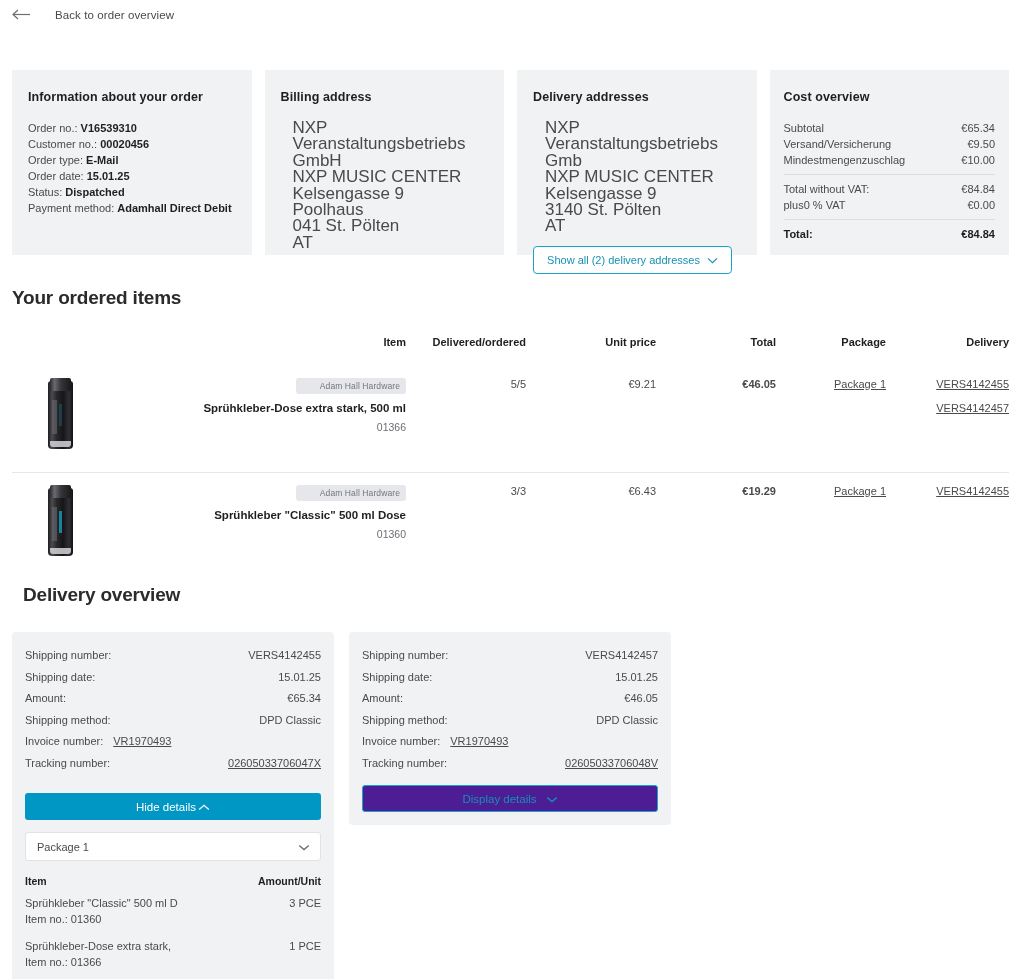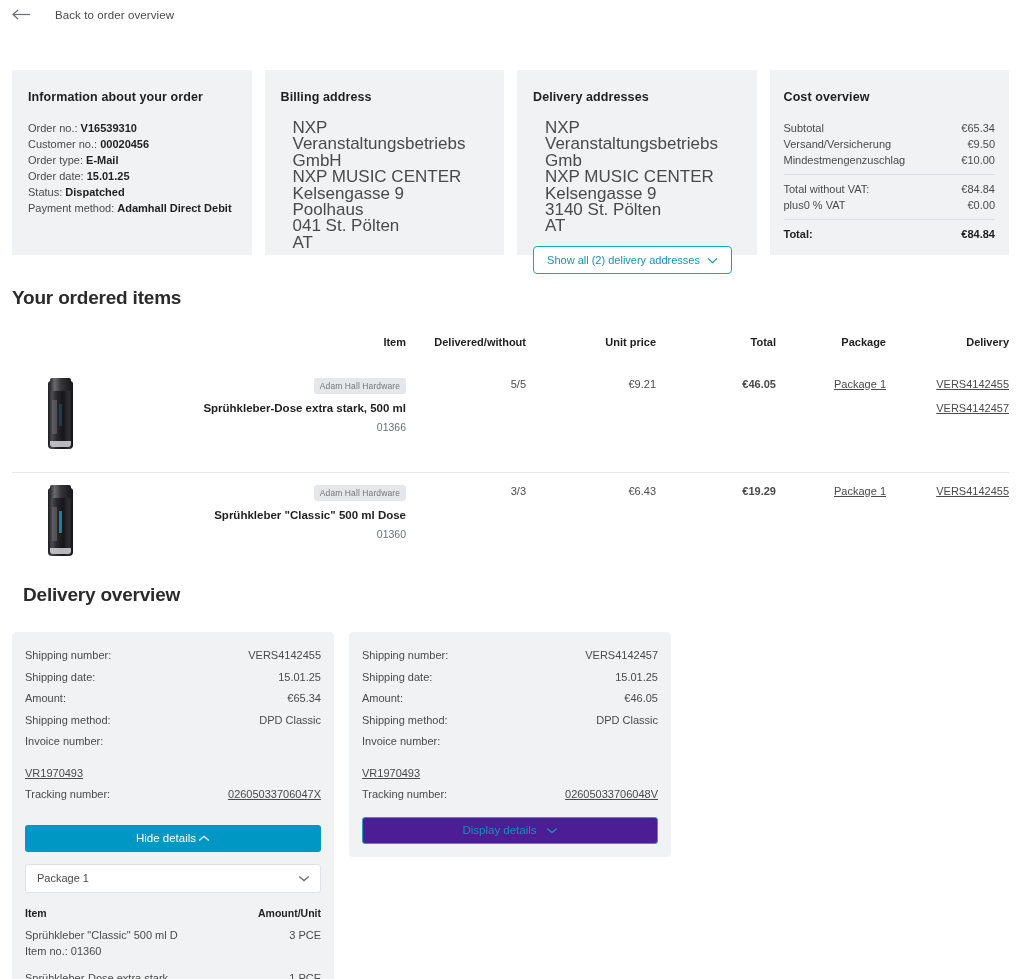--- a/index.html
+++ b/index.html
@@ -202,21 +202,21 @@
     border-radius: 0 0 3px 3px;
     opacity: .85;
   }
 
   .badge {
     display: inline-block;
     background: #e6e7ea;
     color: #73767d;
     font-size: 8.5px;
     line-height: 12px;
-    padding: 2px 6px 2px 6px;
+    padding: 2px 6px 2px 24px;
     border-radius: 3px;
     letter-spacing: .1px;
   }
   .item-name {
     font-size: 11.5px;
     font-weight: bold;
     color: #1f1f1f;
     margin-top: 8px;
   }
   .item-sku {
@@ -251,21 +251,21 @@
   }
   .del-line {
     display: flex;
     justify-content: space-between;
     align-items: baseline;
     font-size: 11px;
     line-height: 21.5px;
     color: #4a4a4a;
   }
   .del-line .lbl { white-space: nowrap; }
-  .del-line.left-pair { justify-content: flex-start; gap: 10px; flex-direction: column; }
+  .del-line.left-pair { justify-content: flex-start; gap: 10px; }
   .solid-btn {
     margin-top: 19px;
     width: 296px;
     height: 27px;
     background: #0097c4;
     border: none;
     border-radius: 3px;
     color: #ffffff;
     font-size: 11.5px;
     font-family: "Liberation Sans", sans-serif;
@@ -432,21 +432,21 @@
 </div>
 
 <h2 class="section-h" id="h-items">Your ordered items</h2>
 
 <div class="items">
   <table class="items-table">
     <thead>
       <tr>
         <th class="col-img"></th>
         <th class="col-item">Item</th>
-        <th class="col-do">Delivered/without</th>
+        <th class="col-do">Delivered/ordered</th>
         <th class="col-up">Unit price</th>
         <th class="col-tot">Total</th>
         <th class="col-pkg">Package</th>
         <th class="col-del">Delivery</th>
       </tr>
     </thead>
     <tbody>
       <tr class="item-row">
         <td class="c-img">
           <div class="thumb">

